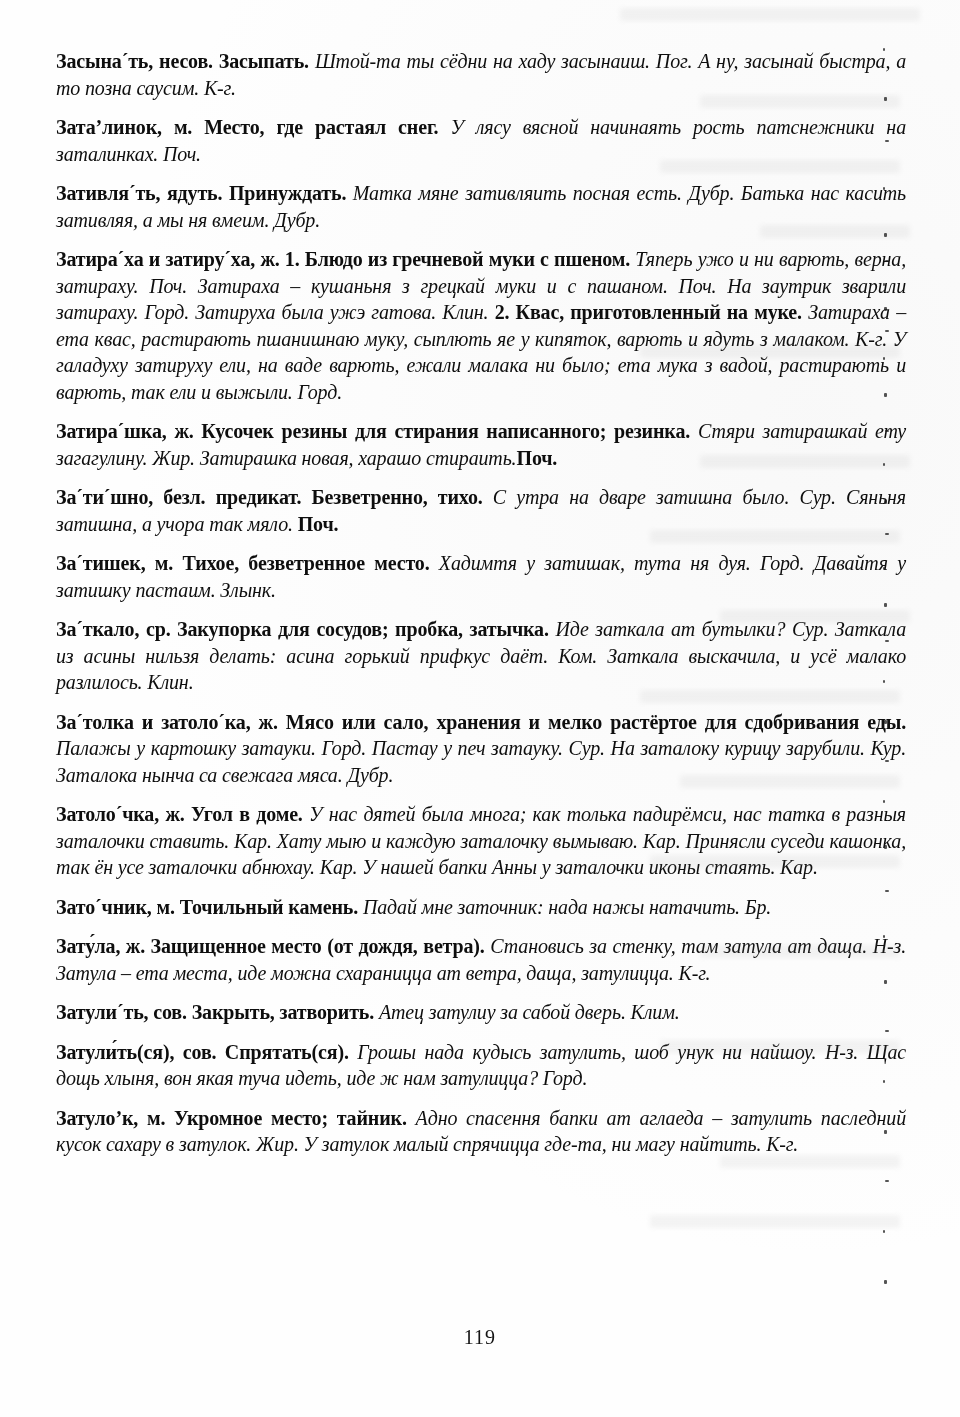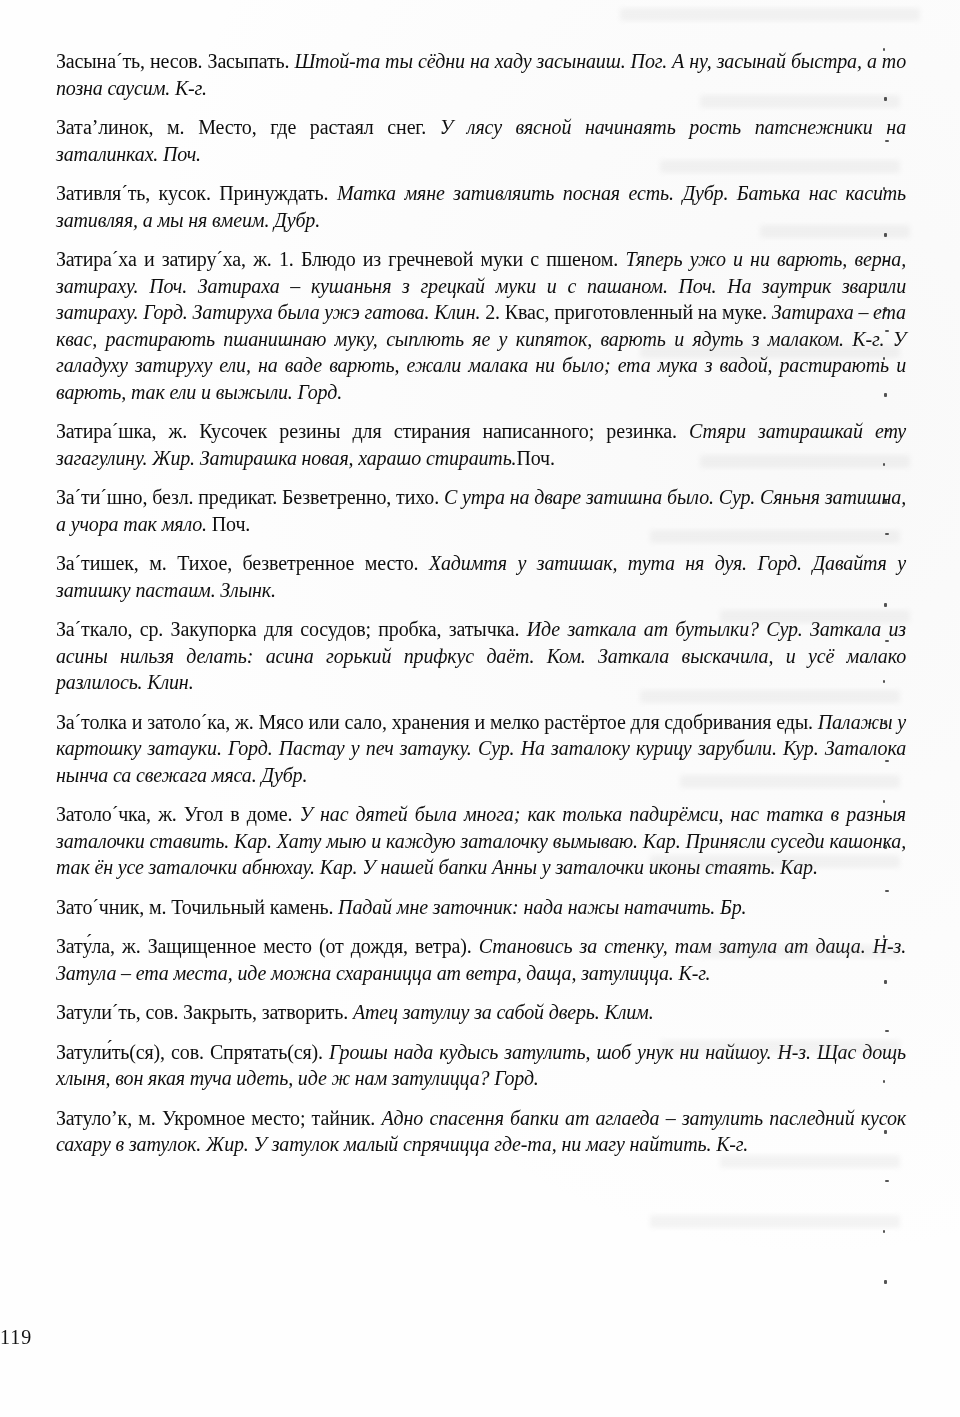--- a/index.html
+++ b/index.html
@@ -30,33 +30,33 @@
   }
   p.entry {
     margin: 0 0 13px 0;
     font-size: 20px;
     line-height: 26.5px;
     text-align: justify;
     letter-spacing: -0.15px;
   }
   p.entry:last-child { margin-bottom: 0; }
   .seg-bold {
-    font-weight: 400;
+    font-weight: 700;
     font-style: normal;
   }
   .seg-italic {
     font-style: italic;
     font-weight: 400;
   }
   .page-number {
     position: absolute;
     left: 0;
     top: 1326px;
     width: 100%;
-    text-align: left;
+    text-align: center;
     font-size: 20px;
     letter-spacing: 1px;
     color: #141414;
   }
   
   .ghost {
     position: absolute;
     height: 13px;
     background: #8a8a8a;
     opacity: 0.09;
@@ -73,21 +73,21 @@
     pointer-events: none;
   }
 </style>
 </head>
 <body>
 
 <div class="scan-surface">
   <div class="entries">
       <p class="entry"><span class="seg-bold">Засына´ть, несов. Засыпать. </span><span class="seg-italic">Штой-та ты сёдни на хаду засынаиш. Пог. А ну, засынай быстра, а то позна саусим. К-г.</span></p>
       <p class="entry"><span class="seg-bold">Зата’линок, м. Место, где растаял снег. </span><span class="seg-italic">У лясу вясной начинаять рость патснежники на заталинках. Поч.</span></p>
-      <p class="entry"><span class="seg-bold">Зативля´ть, кусок. Принуждать. </span><span class="seg-italic">Матка мяне зативляить посная есть. Дубр. Батька нас касить зативляя, а мы ня вмеим. Дубр.</span></p>
+      <p class="entry"><span class="seg-bold">Зативля´ть, ядуть. Принуждать. </span><span class="seg-italic">Матка мяне зативляить посная есть. Дубр. Батька нас касить зативляя, а мы ня вмеим. Дубр.</span></p>
       <p class="entry"><span class="seg-bold">Затира´ха и затиру´ха, ж. 1. Блюдо из гречневой муки с пшеном. </span><span class="seg-italic">Тяперь ужо и ни варють, верна, затираху. Поч. Затираха – кушаньня з грецкай муки и с пашаном. Поч. На заутрик зварили затираху. Горд. Затируха была ужэ гатова. Клин. </span><span class="seg-bold">2. Квас, приготовленный на муке. </span><span class="seg-italic">Затираха – ета квас, растирають пшанишнаю муку, сыплють яе у кипяток, варють и ядуть з малаком. К-г. У галадуху затируху ели, на ваде варють, ежали малака ни было; ета мука з вадой, растирають и варють, так ели и выжыли. Горд.</span></p>
       <p class="entry"><span class="seg-bold">Затира´шка, ж. Кусочек резины для стирания написанного; резинка. </span><span class="seg-italic">Стяри затирашкай ету загагулину. Жир. Затирашка новая, харашо стираить.</span><span class="seg-bold">Поч.</span></p>
       <p class="entry"><span class="seg-bold">За´ти´шно, безл. предикат. Безветренно, тихо. </span><span class="seg-italic">С утра на дваре затишна было. Сур. Сяньня затишна, а учора так мяло. </span><span class="seg-bold">Поч.</span></p>
       <p class="entry"><span class="seg-bold">За´тишек, м. Тихое, безветренное место. </span><span class="seg-italic">Хадимтя у затишак, тута ня дуя. Горд. Давайтя у затишку пастаим. Злынк.</span></p>
       <p class="entry"><span class="seg-bold">За´ткало, ср. Закупорка для сосудов; пробка, затычка. </span><span class="seg-italic">Иде заткала ат бутылки? Сур. Заткала из асины нильзя делать: асина горький прифкус даёт. Ком. Заткала выскачила, и усё малако разлилось. Клин.</span></p>
       <p class="entry"><span class="seg-bold">За´толка и затоло´ка, ж. Мясо или сало, хранения и мелко растёртое для сдобривания еды. </span><span class="seg-italic">Палажы у картошку затауки. Горд. Пастау у печ затауку. Сур. На заталоку курицу зарубили. Кур. Заталока нынча са свежага мяса. Дубр.</span></p>
       <p class="entry"><span class="seg-bold">Затоло´чка, ж. Угол в доме. </span><span class="seg-italic">У нас дятей была многа; как толька падирёмси, нас татка в разныя заталочки ставить. Кар. Хату мыю и каждую заталочку вымываю. Кар. Принясли суседи кашонка, так ён усе заталочки абнюхау. Кар. У нашей бапки Анны у заталочки иконы стаять. Кар.</span></p>
       <p class="entry"><span class="seg-bold">Зато´чник, м. Точильный камень. </span><span class="seg-italic">Падай мне заточник: нада нажы натачить. Бр.</span></p>
       <p class="entry"><span class="seg-bold">Зату́ла, ж. Защищенное место (от дождя, ветра). </span><span class="seg-italic">Становись за стенку, там затула ат даща. Н-з. Затула – ета места, иде можна схараницца ат ветра, даща, затулицца. К-г.</span></p>
       <p class="entry"><span class="seg-bold">Затули´ть, сов. Закрыть, затворить. </span><span class="seg-italic">Атец затулиу за сабой дверь. Клим.</span></p>

